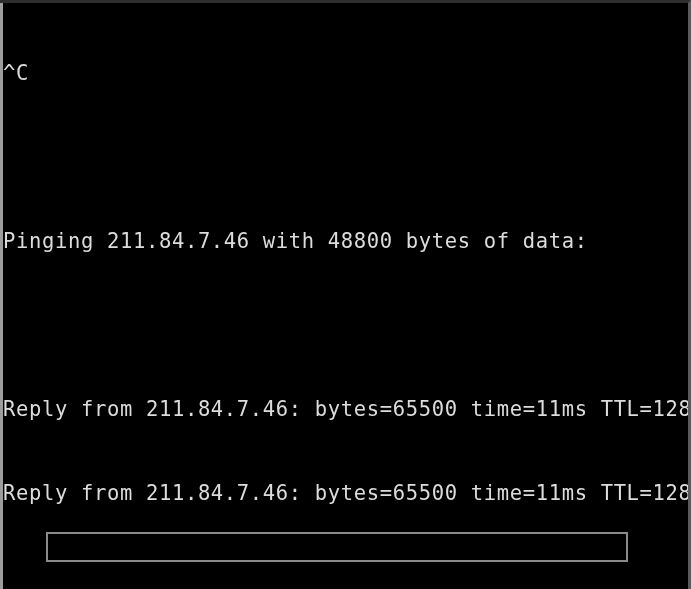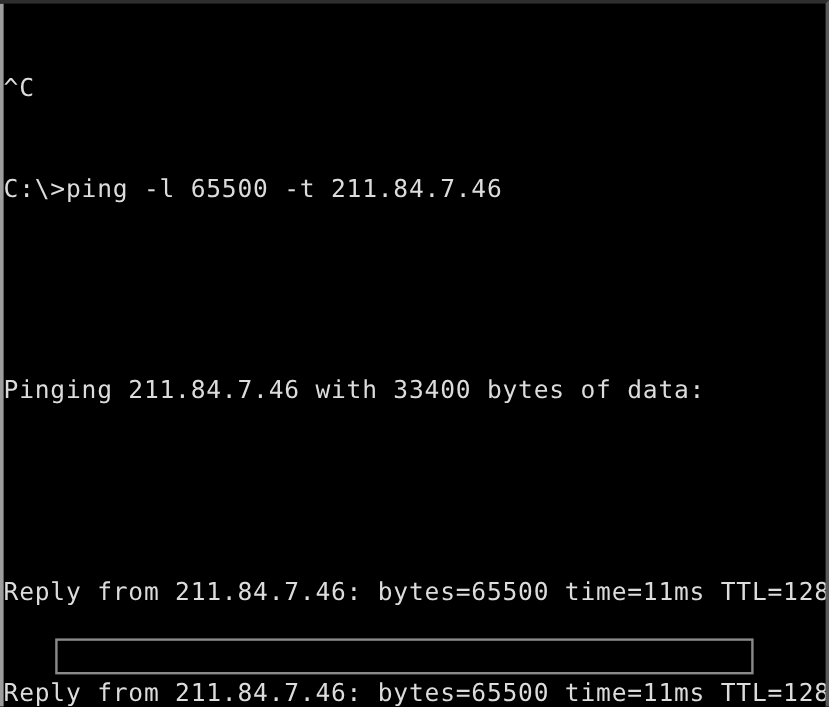--- a/index.html
+++ b/index.html
@@ -82,23 +82,22 @@
 </style>
 </head>
 <body>
 
 <div id="console-window">
 
   <div id="left-rule"></div>
 
   <div id="console-output">
     <div class="line">^C</div>
-    <div class="line">C:\&gt;ping -l 65500 -t 211.84.7.46</div>
     <div class="line blank"></div>
-    <div class="line">Pinging 211.84.7.46 with 33400 bytes of data:</div>
+    <div class="line">Pinging 211.84.7.46 with 48800 bytes of data:</div>
     <div class="line blank"></div>
     <div class="line">Reply from 211.84.7.46: bytes=65500 time=11ms TTL=128</div>
     <div class="line">Reply from 211.84.7.46: bytes=65500 time=11ms TTL=128</div>
     
     
     
     
     
     
     

